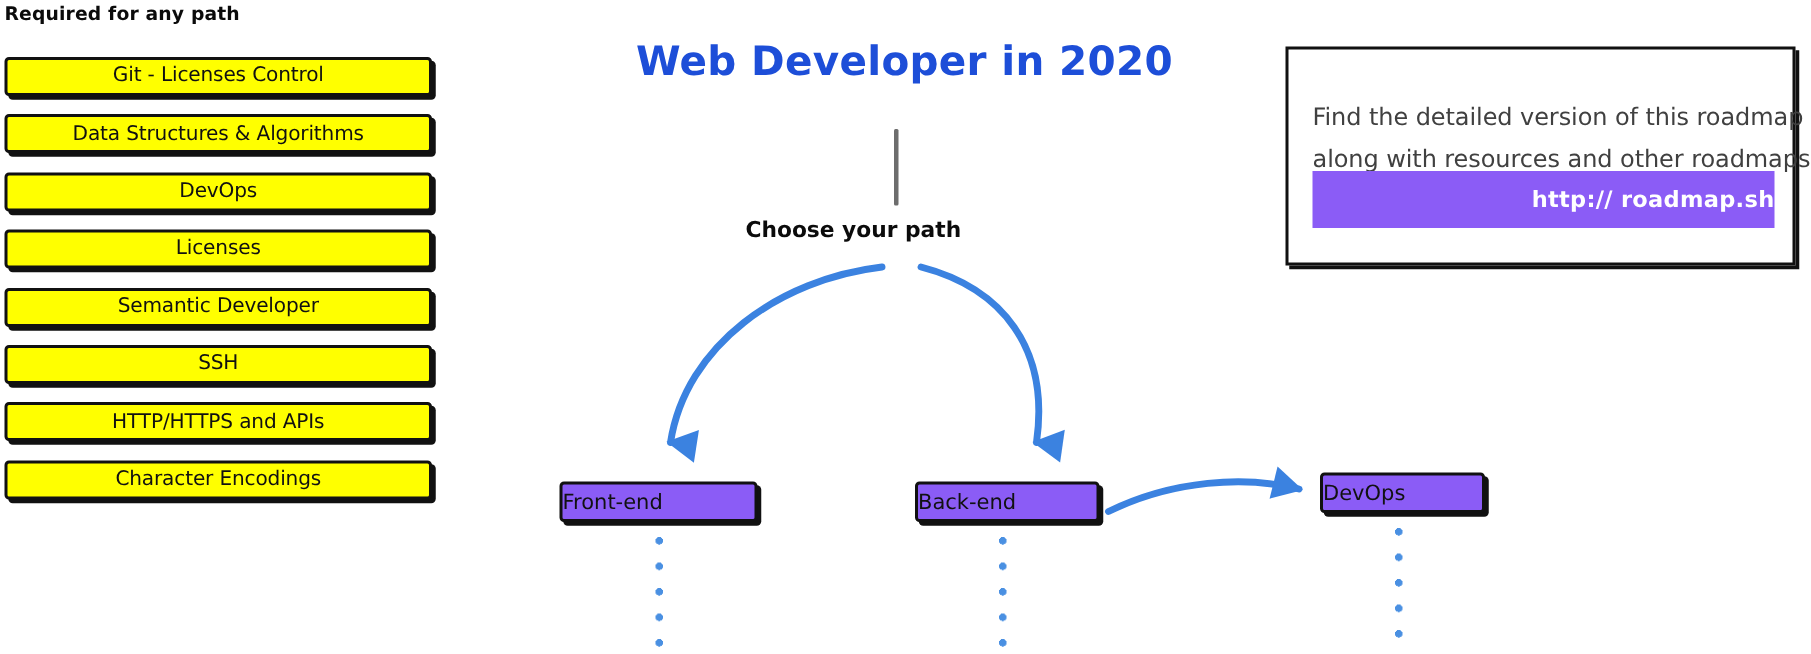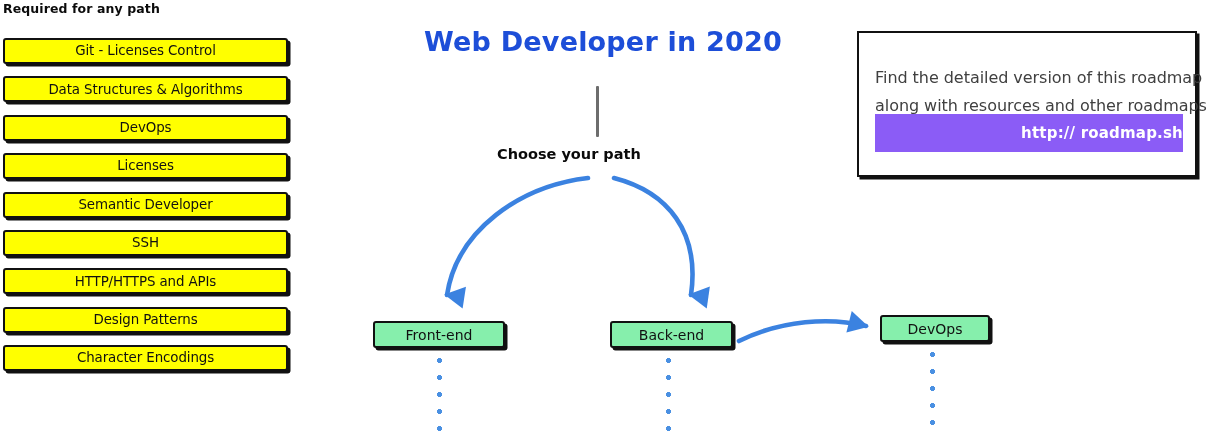--- a/index.html
+++ b/index.html
@@ -102,27 +102,26 @@
     width: 1207px;
     height: 436px;
     pointer-events: none;
   }
 
   
   .path-box {
     position: absolute;
     box-sizing: border-box;
     height: 27px;
-    background: #86efac;
+    background: #8b5cf6;
     border: 2.6px solid #111111;
     border-radius: 3px;
     box-shadow: 2.5px 2.5px 0 0 #111111;
     display: flex;
     align-items: center;
-    justify-content: center;
   }
   .path-box .path-label {
     font-size: 14px;
     color: #111111;
     white-space: nowrap;
     line-height: 1;
   }
 
   #path-box-frontend { left: 373px; top: 321px; width: 132px; }
   #path-box-backend  { left: 610px; top: 321px; width: 123px; }
@@ -207,23 +206,20 @@
   <div class="req-item">
     <span class="req-label">Semantic Developer</span>
   </div>
   <div class="req-item">
     <span class="req-label">SSH</span>
   </div>
   <div class="req-item">
     <span class="req-label">HTTP/HTTPS and APIs</span>
   </div>
   <div class="req-item">
-    <span class="req-label">Design Patterns</span>
-  </div>
-  <div class="req-item">
     <span class="req-label">Character Encodings</span>
   </div>
 </div>
 
 <div id="roadmap-title">Web Developer in 2020</div>
 
 <div id="title-stem"></div>
 
 <div id="choose-path-label">Choose your path</div>
 

